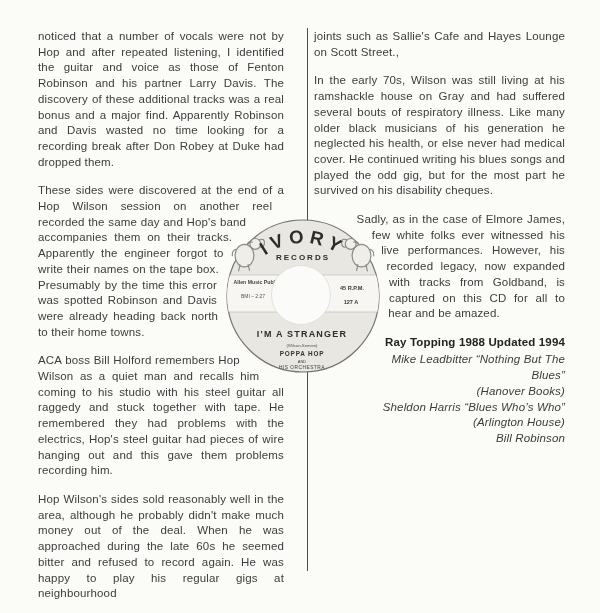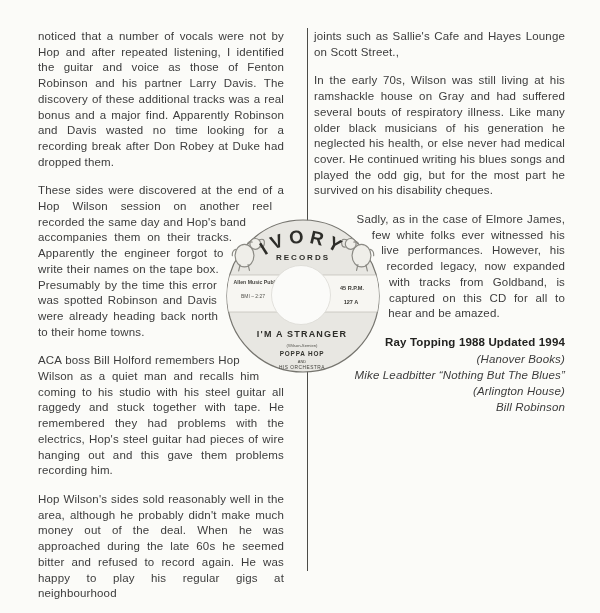--- a/index.html
+++ b/index.html
@@ -64,22 +64,23 @@
 </div>
 
 <div class="col col-right">
   <div class="spacer-right"></div>
   <p>joints such as Sallie's Cafe and Hayes Lounge on Scott Street.,</p>
   <p>In the early 70s, Wilson was still living at his ramshackle house on Gray and had suffered several bouts of respiratory illness. Like many older black musicians of his generation he neglected his health, or else never had medical cover. He continued writing his blues songs and played the odd gig, but for the most part he survived on his disability cheques.</p>
   <p>Sadly, as in the case of Elmore James, few white folks ever witnessed his live performances. However, his recorded legacy, now expanded with tracks from Goldband, is captured on this CD for all to hear and be amazed.</p>
 
   <div class="credits">
     <div class="byline">Ray Topping 1988 Updated 1994</div>
+    <div class="src">Mike Leadbitter “Nothing But The Blues”</div>
     <div class="src">(Hanover Books)</div>
-    <div class="src">Mike Leadbitter “Nothing But The Blues”</div>
+    <div class="src">Sheldon Harris “Blues Who’s Who”</div>
     <div class="src">(Arlington House)</div>
     <div class="src">Bill Robinson</div>
   </div>
 </div>
 
 <div class="record-label">
   <svg width="156" height="156" viewBox="0 0 156 156">
     <defs>
       <clipPath id="disc-clip">
           <circle cx="78" cy="78" r="76"></circle>

